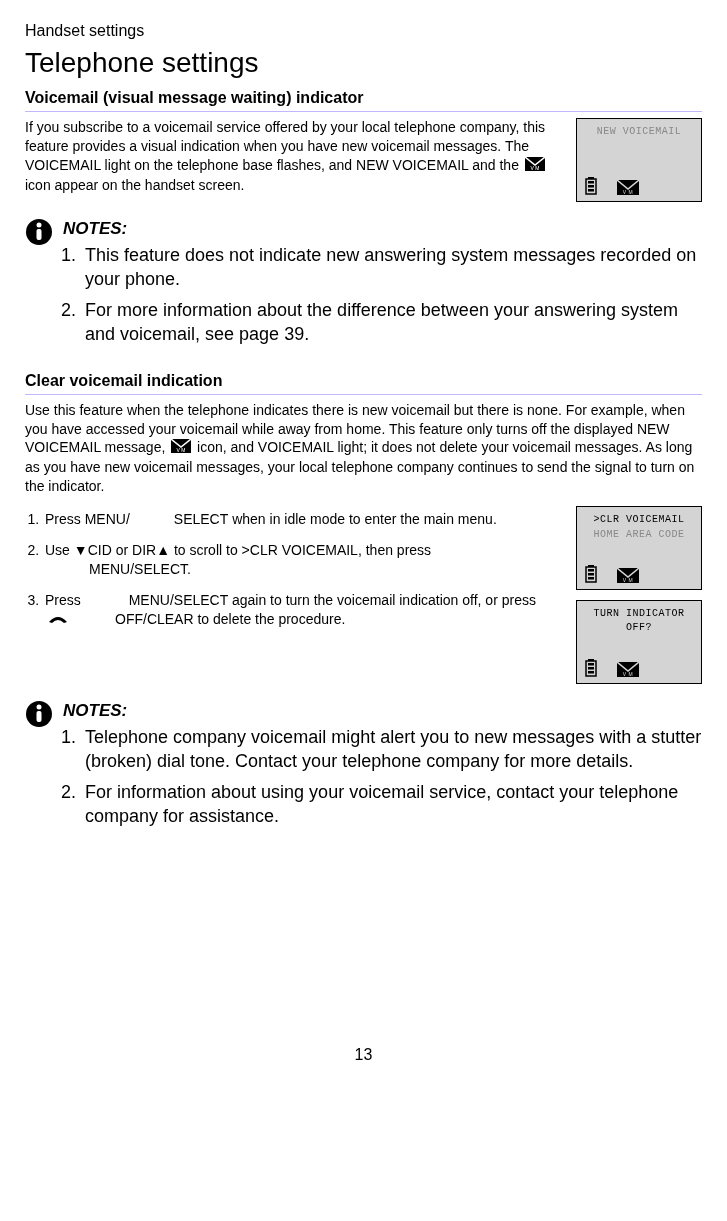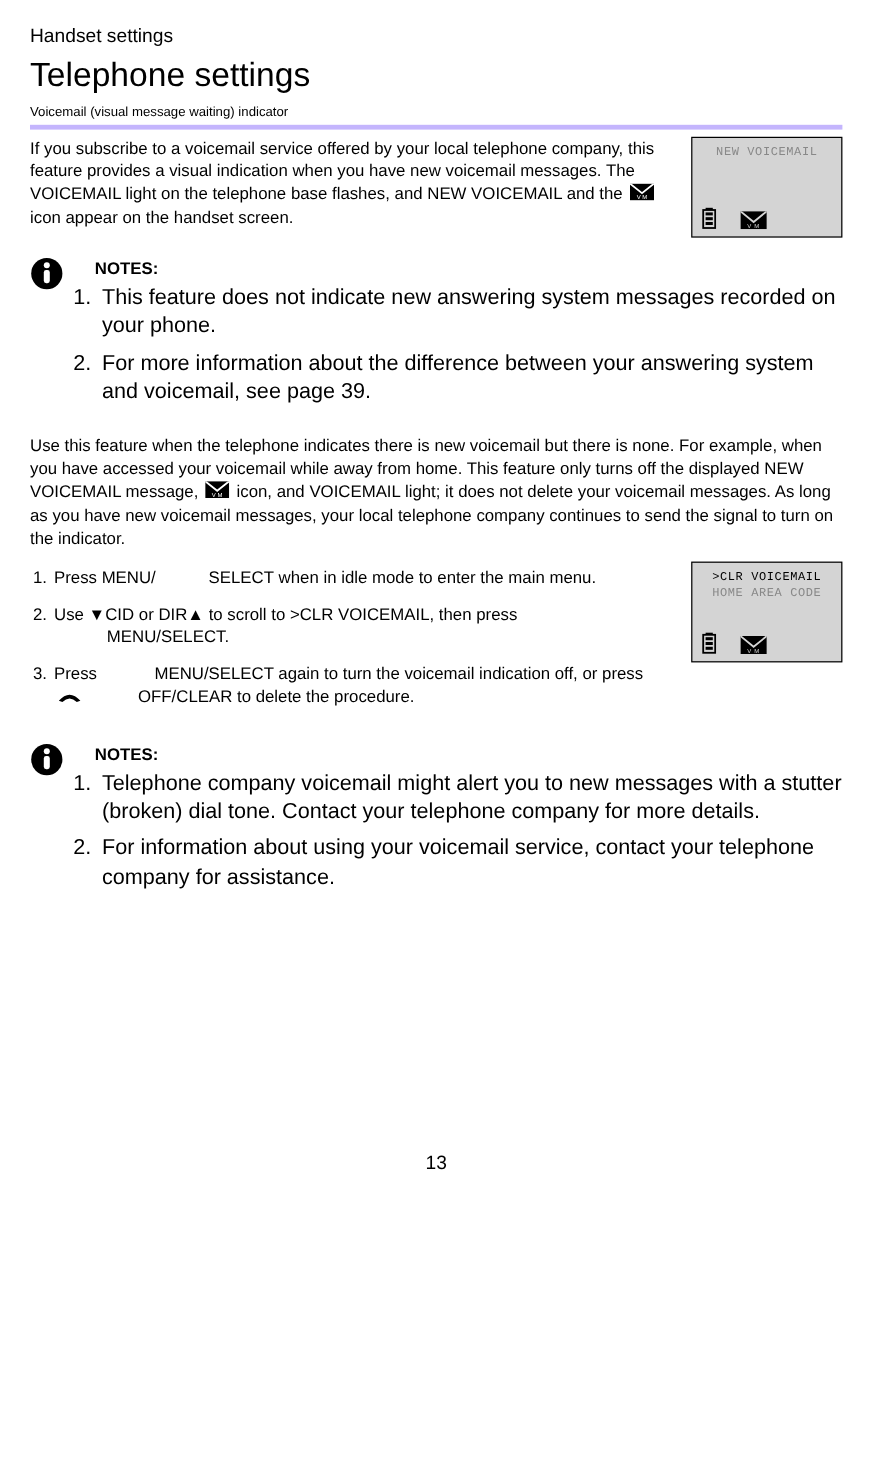--- a/index.html
+++ b/index.html
@@ -15,25 +15,25 @@
     font-size: 16px;
     margin-bottom: 2px;
   }
   h1 {
     font-size: 28px;
     font-weight: 300;
     margin: 0 0 6px 0;
     font-family: Liberation Sans, sans-serif;
   }
   h2 {
-    font-size: 11px;
-    font-weight: normal;
+    font-size: 16px;
+    font-weight: bold;
     margin: 0 0 2px 0;
     padding-bottom: 2px;
-    border-bottom: 4px solid #c4b5fd;
+    border-bottom: 1px solid #c4b5fd;
   }
   .row {
     display: flex;
     gap: 12px;
     margin-top: 6px;
   }
   .textcol {
     flex: 1;
   }
   .lcd {
@@ -69,23 +69,23 @@
   }
   .info-block {
     display: flex;
     gap: 10px;
     margin-top: 16px;
   }
   .info-circle {
     flex-shrink: 0;
   }
   .notes-label {
+    font-style: italic;
     font-weight: bold;
-    font-size: 14px;
-    margin-left: 16px;
+    font-size: 17px;
   }
   ol.notes {
     margin: 2px 0 0 0;
     padding-left: 18px;
     font-size: 18px;
   }
   ol.notes li {
     margin-bottom: 6px;
     padding-left: 4px;
   }
@@ -180,20 +180,21 @@
   <div>
     <div class="notes-label">NOTES:</div>
     <ol class="notes">
       <li>This feature does not indicate new answering system messages recorded on your phone.</li>
       <li>For more information about the difference between your answering system and voicemail, see page 39.</li>
     </ol>
   </div>
 </div>
 
 <div class="section2">
+  <h2>Clear voicemail indication</h2>
 
   <p class="body-para">
     <span>Use this feature when the telephone indicates there is new voicemail but there is none. For example, when you have accessed your voicemail while away from home. This feature only turns off the displayed </span><b>NEW VOICEMAIL</b><span> message, </span><span class="inline-icon">
       <svg width="20" height="14" viewBox="0 0 20 14">
           <rect x="0" y="0" width="20" height="14" fill="#000"></rect>
           <polyline points="0,0 10,8 20,0" fill="none" stroke="#fff" stroke-width="1.5"></polyline>
           <text x="10" y="13" font-size="5" fill="#fff" text-anchor="middle" font-family="Arial">V M</text>
         </svg>
     </span><span> icon, and </span><b>VOICEMAIL</b><span> light; it does not delete your voicemail messages. As long as you have new voicemail messages, your local telephone company continues to send the signal to turn on the indicator.</span>
   </p>
@@ -214,20 +215,42 @@
               </svg>
           </span><b><span class="smallcaps">OFF</span><span>/CLEAR</span></b><span> to delete the procedure.</span>
         </li>
       </ol>
     </div>
 
     <div class="lcd-stack">
       <div class="lcd">
         <div class="dark">&gt;CLR VOICEMAIL</div>
         <div class="lcd-line2">HOME AREA CODE</div>
+        <div class="lcd-icons">
+          <span class="battery-icon">
+            <svg width="12" height="18" viewBox="0 0 12 18">
+                <rect x="3" y="0" width="6" height="2" fill="#000"></rect>
+                <rect x="1" y="2" width="10" height="15" fill="none" stroke="#000" stroke-width="1.5"></rect>
+                <rect x="3" y="4" width="6" height="2.5" fill="#000"></rect>
+                <rect x="3" y="8" width="6" height="2.5" fill="#000"></rect>
+                <rect x="3" y="12" width="6" height="2.5" fill="#000"></rect>
+              </svg>
+          </span>
+          <span class="vm-icon">
+            <svg width="22" height="15" viewBox="0 0 22 15">
+                <rect x="0" y="0" width="22" height="15" fill="#000"></rect>
+                <polyline points="0,0 11,9 22,0" fill="none" stroke="#d4d4d4" stroke-width="1.5"></polyline>
+                <text x="11" y="14" font-size="5" fill="#d4d4d4" text-anchor="middle" font-family="Arial">V M</text>
+              </svg>
+          </span>
+        </div>
+      </div>
+      <div class="lcd">
+        <div class="dark">TURN INDICATOR</div>
+        <div class="dark">OFF?</div>
         <div class="lcd-icons">
           <span class="battery-icon">
             <svg width="12" height="18" viewBox="0 0 12 18">
                 <rect x="3" y="0" width="6" height="2" fill="#000"></rect>
                 <rect x="1" y="2" width="10" height="15" fill="none" stroke="#000" stroke-width="1.5"></rect>
                 <rect x="3" y="4" width="6" height="2.5" fill="#000"></rect>
                 <rect x="3" y="8" width="6" height="2.5" fill="#000"></rect>
                 <rect x="3" y="12" width="6" height="2.5" fill="#000"></rect>
               </svg>
           </span>

